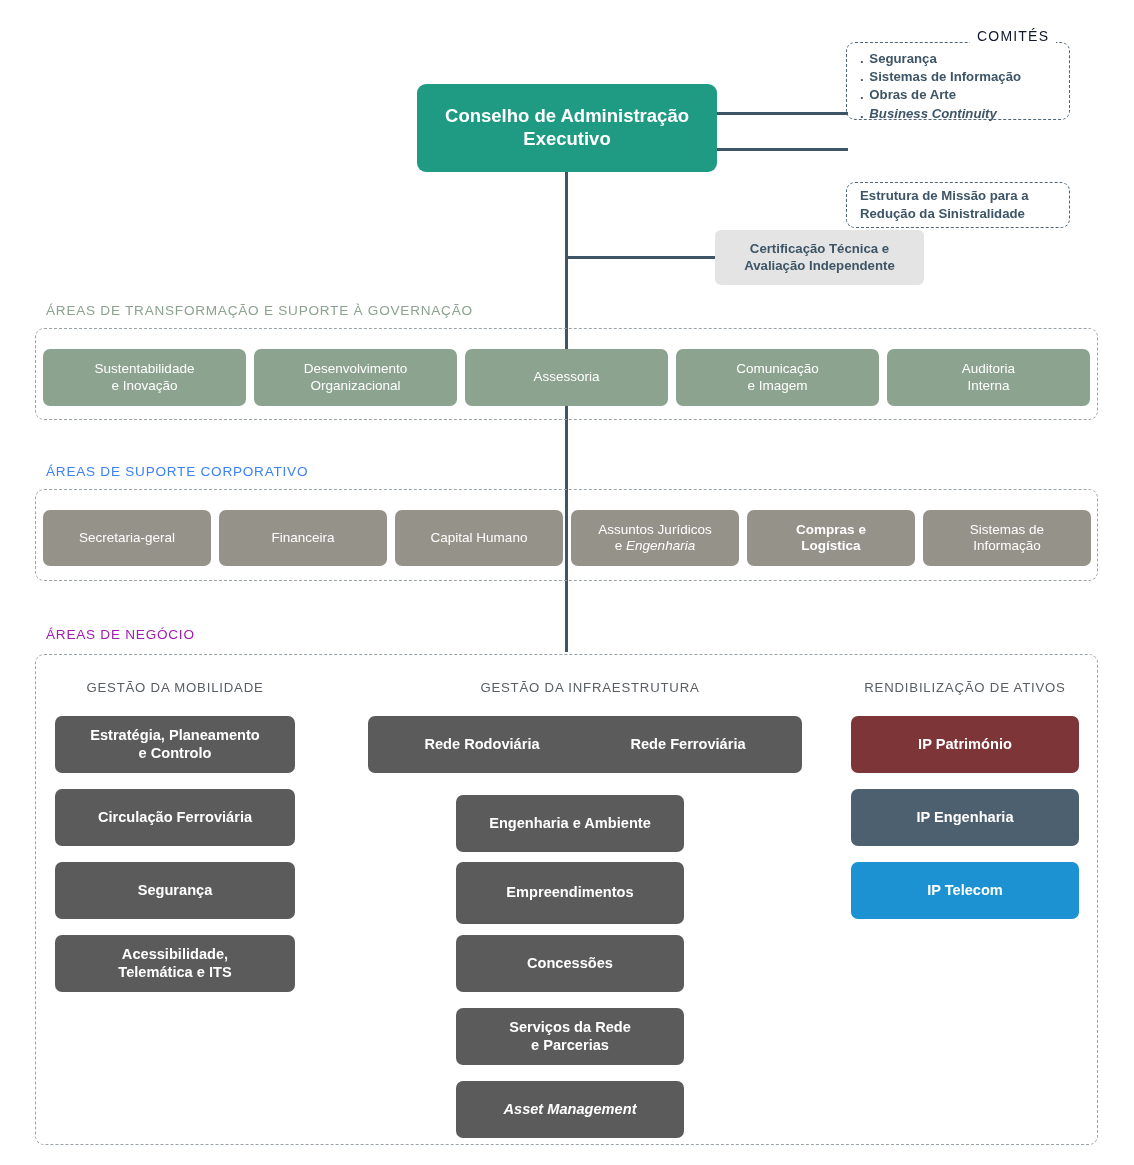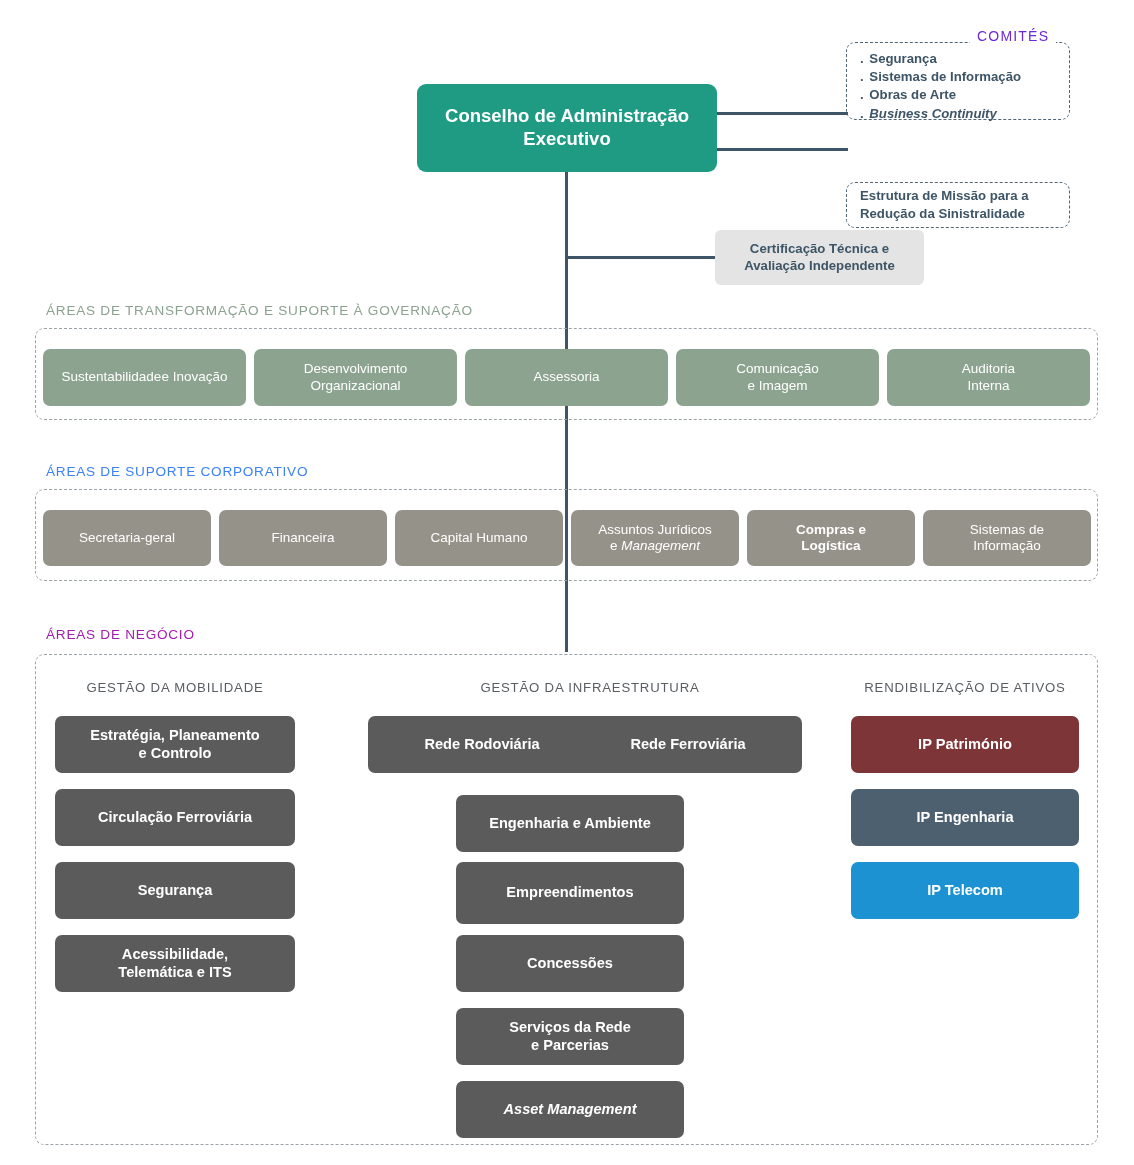--- a/index.html
+++ b/index.html
@@ -54,21 +54,21 @@
     left: 846px; top: 42px; width: 224px; height: 78px;
     padding: 7px 0 0 13px;
   }
   #committees-legend {
     position: absolute;
     left: 970px; top: 28px;
     background: #ffffff;
     padding: 0 7px;
     font-size: 14px;
     letter-spacing: 1.2px;
-    color: #6d28d9;
+    color: #0f172a;
     font-weight: normal;
   }
   #committees-box .citem { white-space: nowrap; }
   #committees-box .citem .dot { letter-spacing: 2px; }
   .ital { font-style: italic; }
 
   #mission-box {
     left: 846px; top: 134px; width: 224px; height: 46px;
     padding: 0 0 0 13px;
     display: flex; flex-direction: column; justify-content: center; margin-top: 48px;
@@ -160,21 +160,21 @@
 </div>
 
 <div class="box" id="certification-box">
   <div>Certificação Técnica e</div>
   <div>Avaliação Independente</div>
 </div>
 
 <div class="section-title" id="title-transform">ÁREAS DE TRANSFORMAÇÃO E SUPORTE À GOVERNAÇÃO</div>
 <div class="section" id="sec-transform"></div>
 
-<div class="box green-box" style="left:43px; top:349px; width:203px; height:57px; flex-direction:row;">
+<div class="box green-box" style="left:43px; top:349px; width:203px; height:57px; flex-direction:column;">
   <div>Sustentabilidade</div>
   <div>e Inovação</div>
 </div>
 <div class="box green-box" style="left:254px; top:349px; width:203px; height:57px; flex-direction:column;">
   <div>Desenvolvimento</div>
   <div>Organizacional</div>
 </div>
 <div class="box green-box" style="left:465px; top:349px; width:203px; height:57px; flex-direction:column;">
   <div>Assessoria</div>
 </div>
@@ -194,21 +194,21 @@
   <div>Secretaria-geral</div>
 </div>
 <div class="box khaki-box" style="left:219px; top:510px; width:168px; height:56px; flex-direction:column;">
   <div>Financeira</div>
 </div>
 <div class="box khaki-box" style="left:395px; top:510px; width:168px; height:56px; flex-direction:column;">
   <div>Capital Humano</div>
 </div>
 <div class="box khaki-box" style="left:571px; top:510px; width:168px; height:56px; flex-direction:column;">
   <div>Assuntos Jurídicos</div>
-  <div>e&nbsp;<span class="ital">Management</span></div>
+  <div>e&nbsp;<span class="ital">Engenharia</span></div>
 </div>
 <div class="box khaki-box" style="left:747px; top:510px; width:168px; height:56px; flex-direction:column;font-weight:bold;">
   <div>Compras e</div>
   <div>Logística</div>
 </div>
 <div class="box khaki-box" style="left:923px; top:510px; width:168px; height:56px; flex-direction:column;">
   <div>Sistemas de</div>
   <div>Informação</div>
 </div>
 

